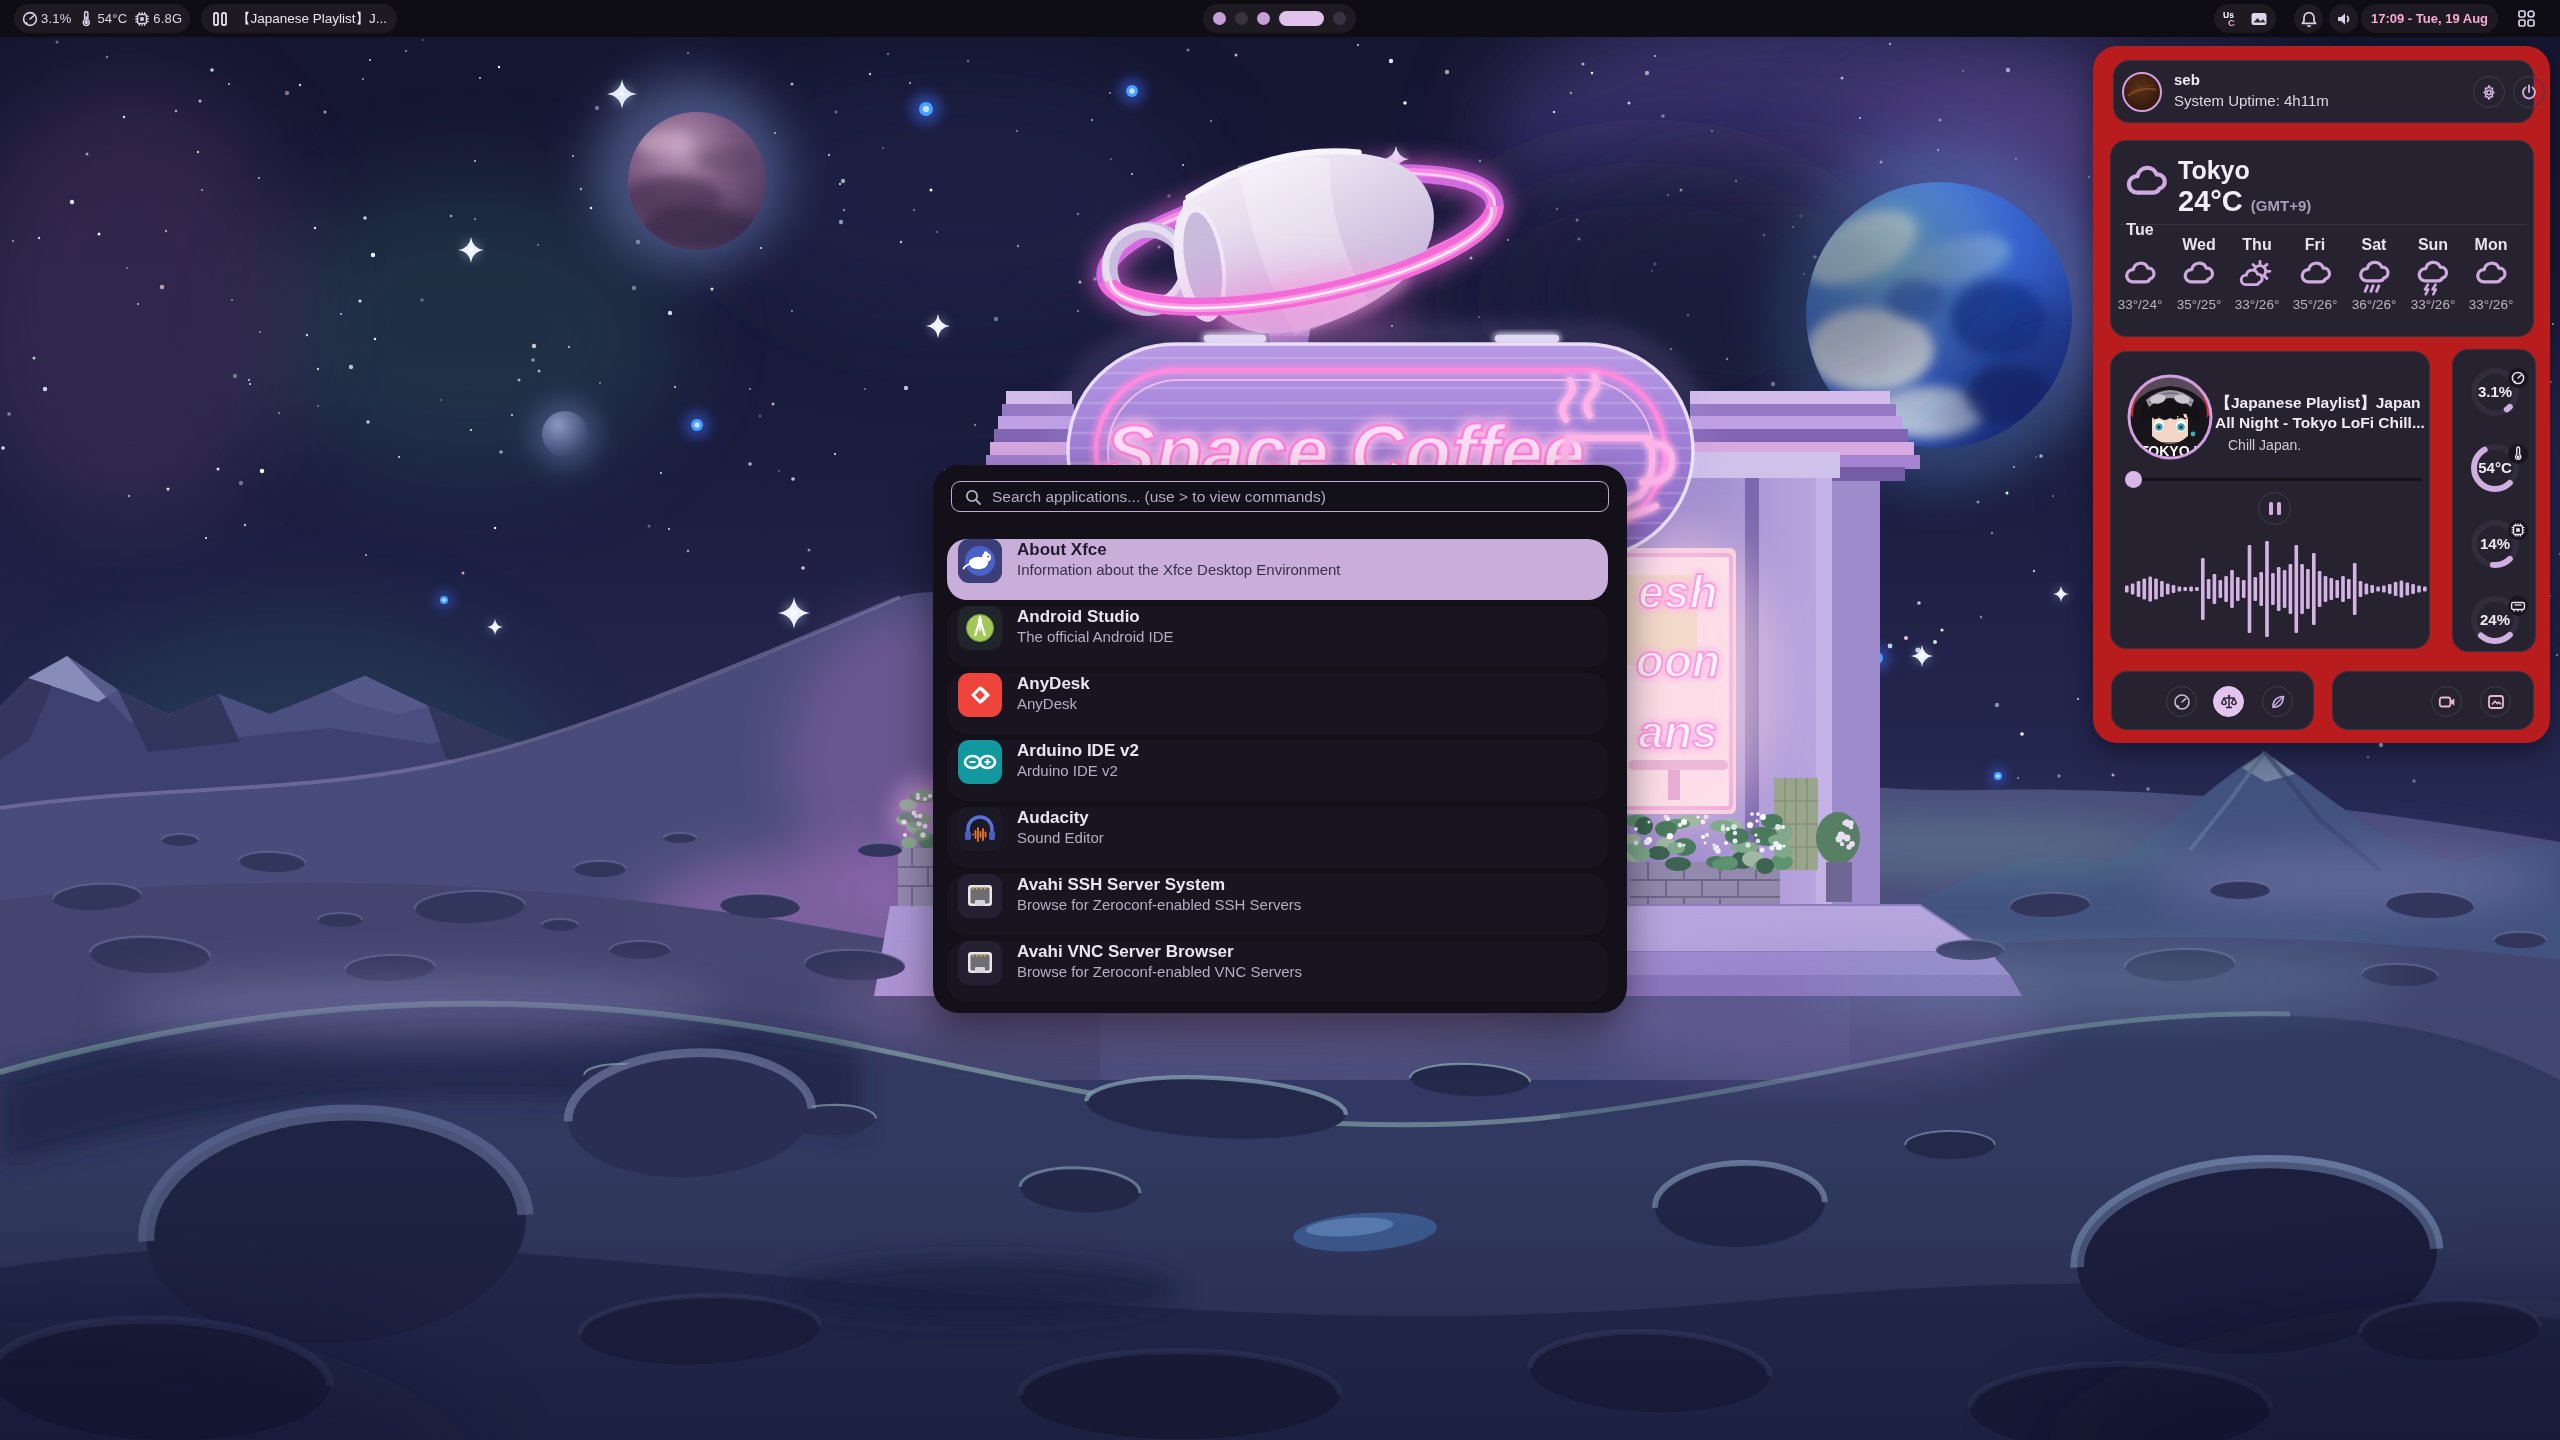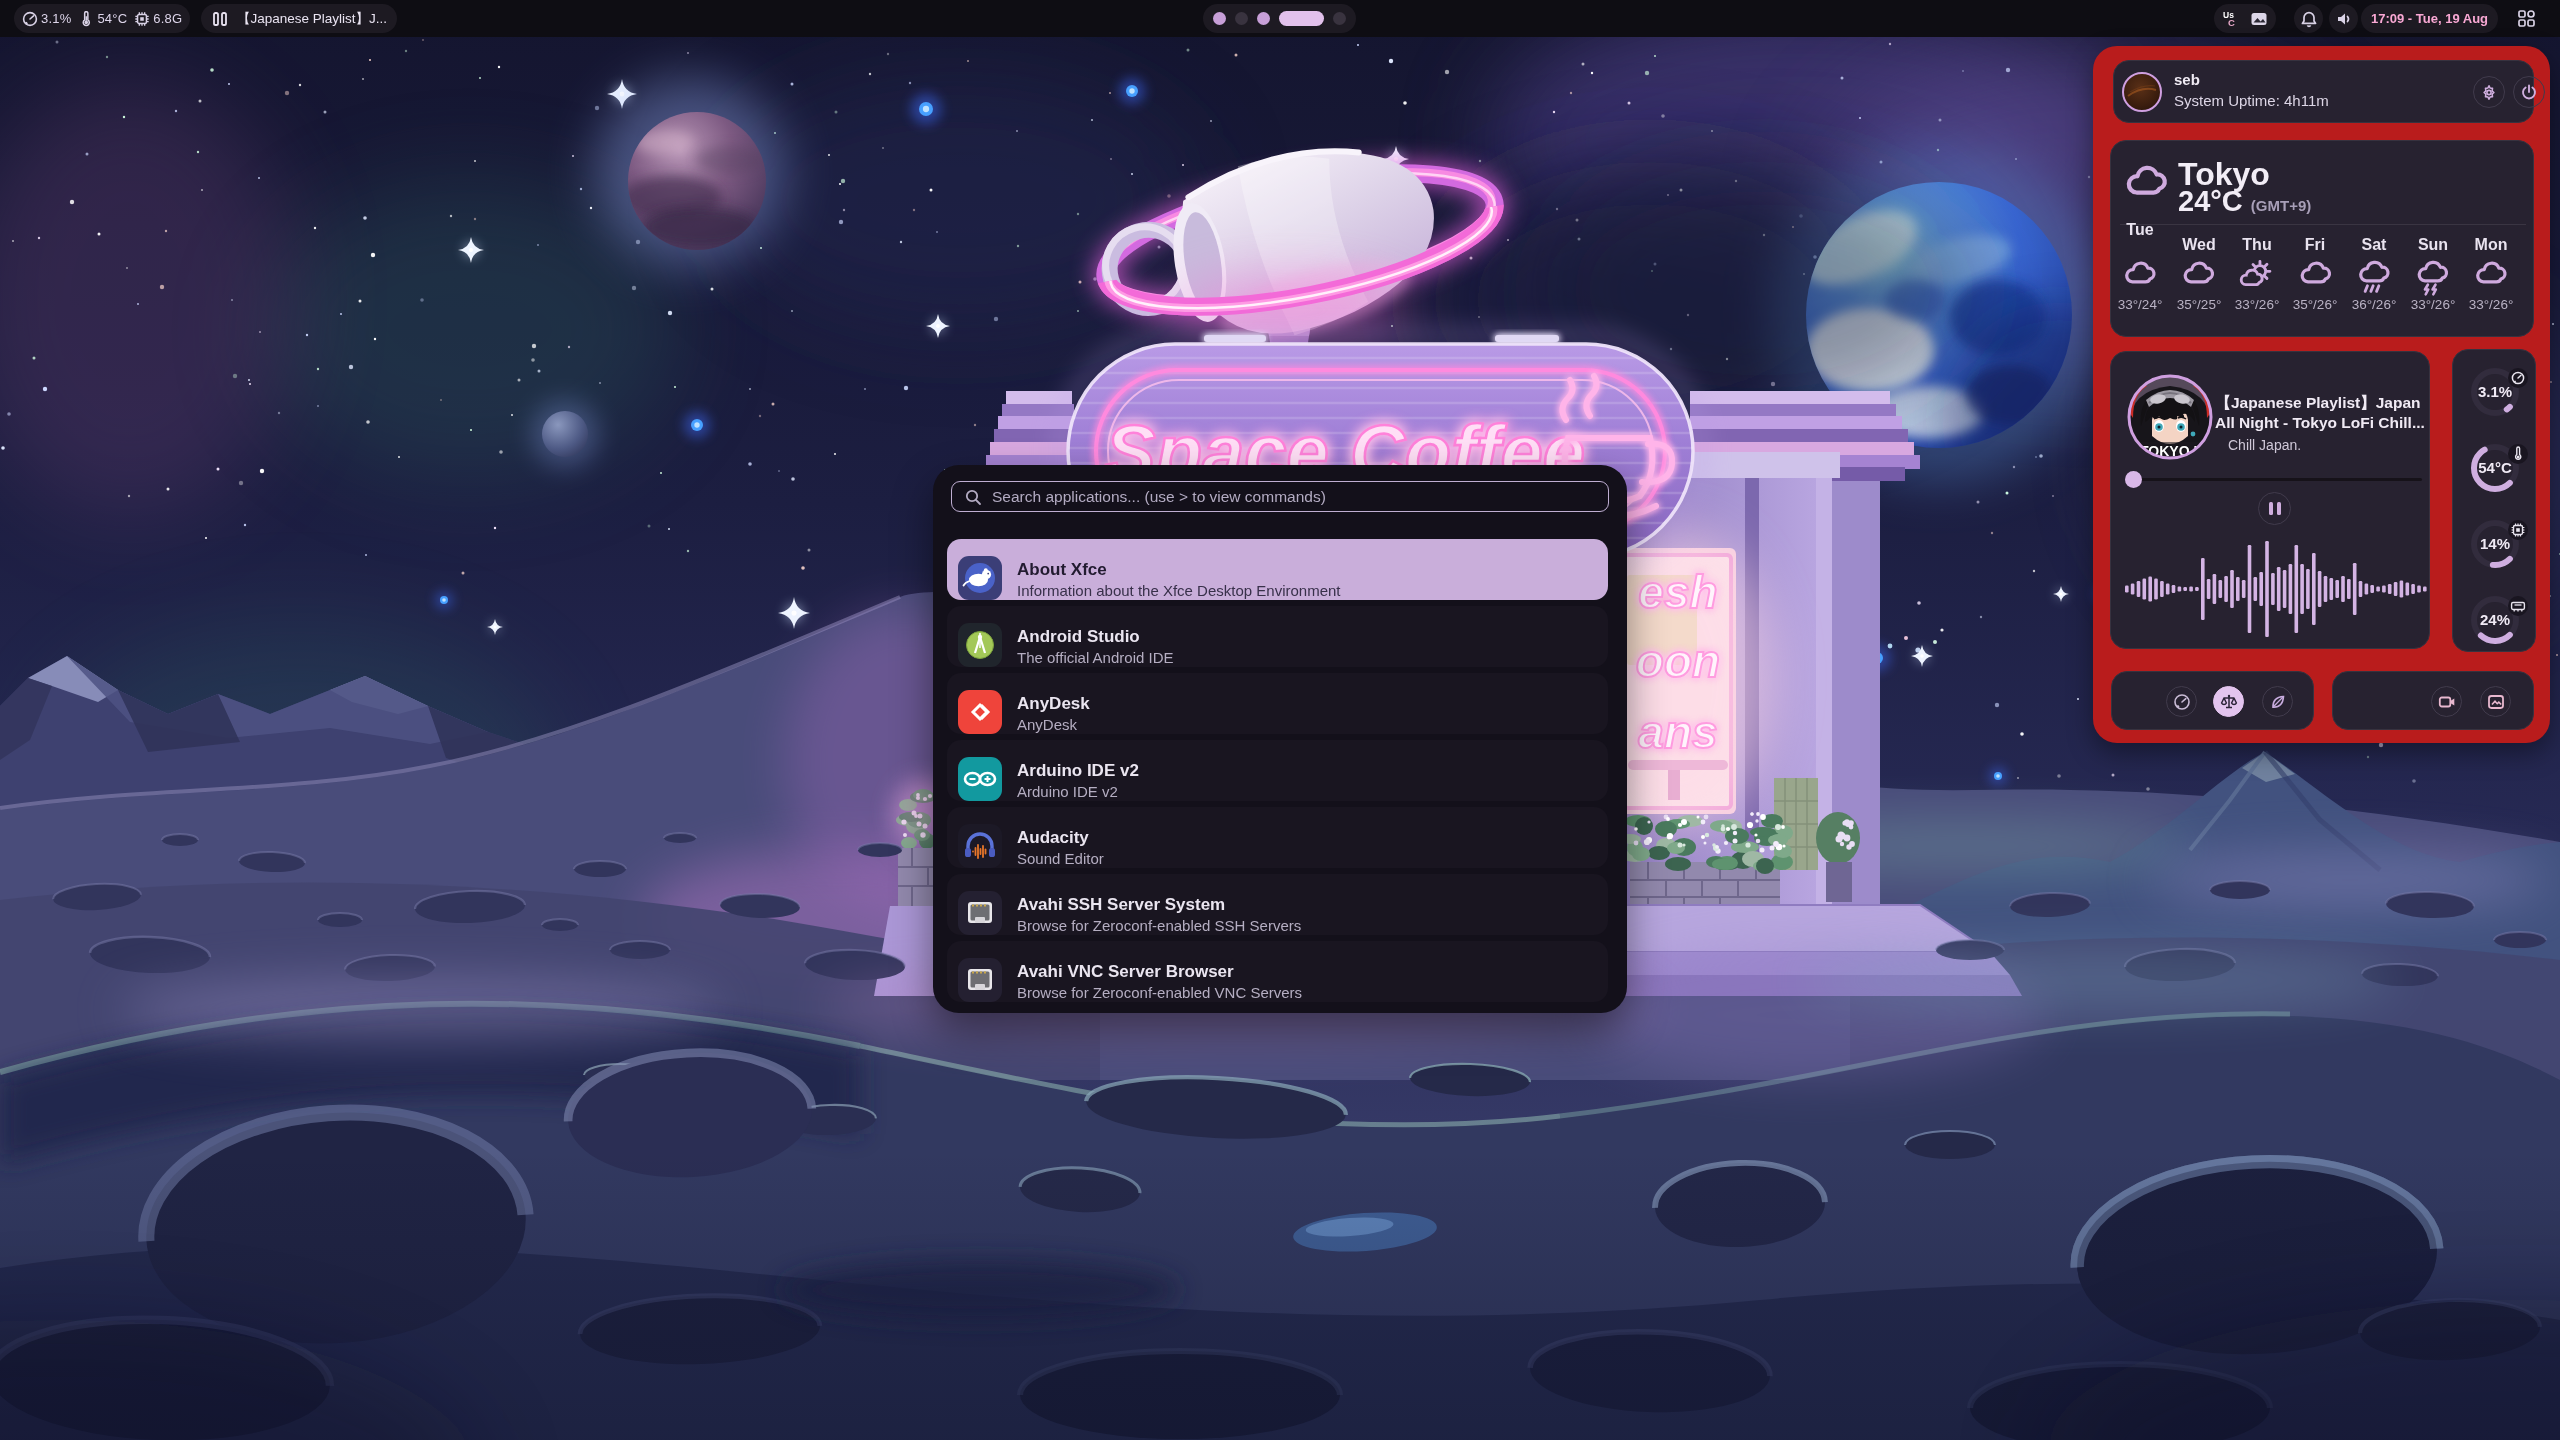--- a/index.html
+++ b/index.html
@@ -5,21 +5,21 @@
 html,body{width:2560px;height:1440px;overflow:hidden;background:#10122c;font-family:"Liberation Sans",sans-serif}
 #wall{position:absolute;left:0;top:0;width:2560px;height:1440px}
 
 #bar{position:absolute;left:0;top:0;width:2560px;height:37px;background:#0e0d13;display:flex;align-items:center;color:#d9d2e6}
 .pill{background:#1d1a22;border-radius:15px;height:29px;display:flex;align-items:center;padding:0 10px;gap:8px}
 #bar .stat{font-size:13px;color:#ddd5ea;letter-spacing:.2px}
 
 #launcher{position:absolute;left:933px;top:465px;width:694px;height:548px;background:#13101a;border-radius:26px;box-shadow:0 18px 40px rgba(0,0,0,.45);padding:16px}
 #searchbox{height:31px;border:1.6px solid #bfaed2;border-radius:9px;display:flex;align-items:center;padding:0 12px;gap:10px;margin:0 2px}
 #searchbox span{color:#b3abc2;font-size:15.5px}
-.row{position:absolute;left:947px;width:661px;height:61px;border-radius:14px;display:flex;align-items:flex-end;padding:0 11px;gap:15px;background:#191520}
+.row{position:absolute;left:947px;width:661px;height:61px;border-radius:20px;display:flex;align-items:flex-start;padding:0 11px;gap:15px;background:#191520}
 .row.hl{background:#c9aeda}
 .appicon{width:44px;height:44px;border-radius:11px;flex:0 0 44px;display:flex;align-items:center;justify-content:center}
 .row .t1{font-size:17px;font-weight:bold;color:#eae5f0;line-height:1.25}
 .row .t2{font-size:15px;color:#b5aec2;line-height:1.3}
 .row.hl .t1{color:#221b30}
 .row.hl .t2{color:#38304a}
 
 #dash{position:absolute;left:2093px;top:46px;width:457px;height:697px;background:#b91c1c;border-radius:24px;box-shadow:0 10px 26px rgba(0,0,0,.38)}
 .card{position:absolute;background:#272230;border:1px solid #37323f;border-radius:16px}
 .cbtn{border:1px solid #413b4c;border-radius:50%;display:flex;align-items:center;justify-content:center}
@@ -1207,21 +1207,21 @@
           <path d="M5.6 4.5 a6 6 0 1 0 6.8 0" fill="none" stroke="#cfaede" stroke-width="1.9" stroke-linecap="round"></path>
         </svg>
       </div>
     </div>
     <div class="card" style="left:17px;top:94px;width:424px;height:197px">
       <svg style="position:absolute;left:9px;top:20px" width="50" height="44" viewBox="0 0 50 44">
         <g transform="translate(4 4) scale(1.25)" fill="none" stroke="#cfaade" stroke-width="3.4" stroke-linecap="round" stroke-linejoin="round">
           <path d="M10 22 a6.5 6.5 0 0 1 .8 -13 a8 8 0 0 1 15.4 -1.4 a5.8 5.8 0 0 1 2 11.4 q-1.2 3 -4.6 3 Z"></path>
         </g>
       </svg>
-      <div style="position:absolute;left:67px;top:15px;font-size:32px;font-weight:bold;color:#f2edf6">Tokyo</div>
+      <div style="position:absolute;left:67px;top:15px;font-size:25px;font-weight:bold;color:#f2edf6">Tokyo</div>
       <div style="position:absolute;left:67px;top:44px;font-size:29px;font-weight:bold;color:#f2edf6">24°C <span style="font-size:15px;font-weight:bold;color:#a89fb8">(GMT+9)</span></div>
       <div style="position:absolute;left:9px;top:83px;width:406px;height:1px;background:#3a3542"></div>
       <div class="wcol" style="left:-1px;top:80px">
         <div class="wday">Tue</div>
       </div>
       <div class="wcol" style="left:-1px;top:156px">
         <div class="wtmp">33°/24°</div>
       </div>
       <div class="wcol" style="left:58px;top:95px">
         <div class="wday">Wed</div>

